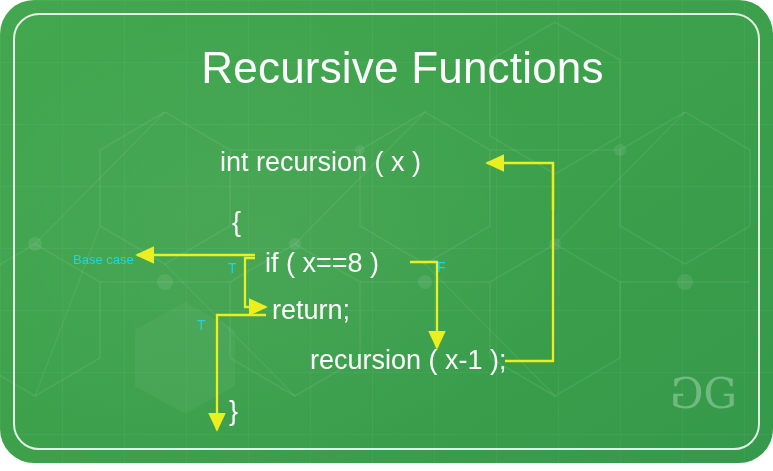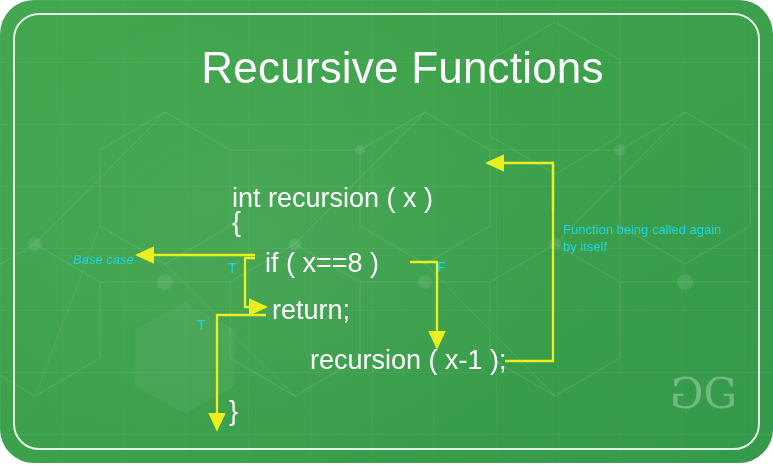--- a/index.html
+++ b/index.html
@@ -50,35 +50,35 @@
     white-space:nowrap;
   }
   .code{
     position:absolute;
     color:#ffffff;
     font-size:27px;
     font-weight:400;
     white-space:nowrap;
     line-height:1;
   }
-  .code.l1{left:232px;top:149px;margin-top:36px;}
+  .code.l1{left:220px;top:149px;}
   .code.l2{left:232px;top:209px;}
   .code.l3{left:265px;top:250px;}
   .code.l4{left:272px;top:297px;}
   .code.l5{left:274px;top:347px;margin-left:36px;}
   .code.l6{left:229px;top:398px;}
 
   .note{
     position:absolute;
     color:#1fd5e4;
     font-size:13px;
     line-height:1.32;
     font-weight:400;
   }
-  .note.base-case{left:73px;top:251px;white-space:nowrap;font-style:italic;}
+  .note.base-case{left:73px;top:251px;white-space:nowrap;}
   .note.fn-called{left:563px;top:221px;width:165px;}
 
   .flag{
     position:absolute;
     color:#1fd5e4;
     font-size:14px;
     font-weight:400;
     line-height:1;
   }
   .flag.t1{left:228px;top:261px;}
@@ -187,21 +187,20 @@
 
         <path d="M255,255 L137,255" marker-end="url(#ah)"></path>
 
         <path d="M266,315 L217,315 L217,430" marker-end="url(#ah)"></path>
 
         <path d="M553,210 L553,163"></path>
       </g>
     </svg>
 
     <div class="note base-case">Base case</div>
-    <div class="note fn-called">Function being called again by itself</div>
 
     <div class="flag t1">T</div>
     <div class="flag t2">T</div>
     <div class="flag f1">F</div>
 
     <div class="logo"><span class="g1">G</span><span class="g2">G</span></div>
 
   </div>
 </div>
 

